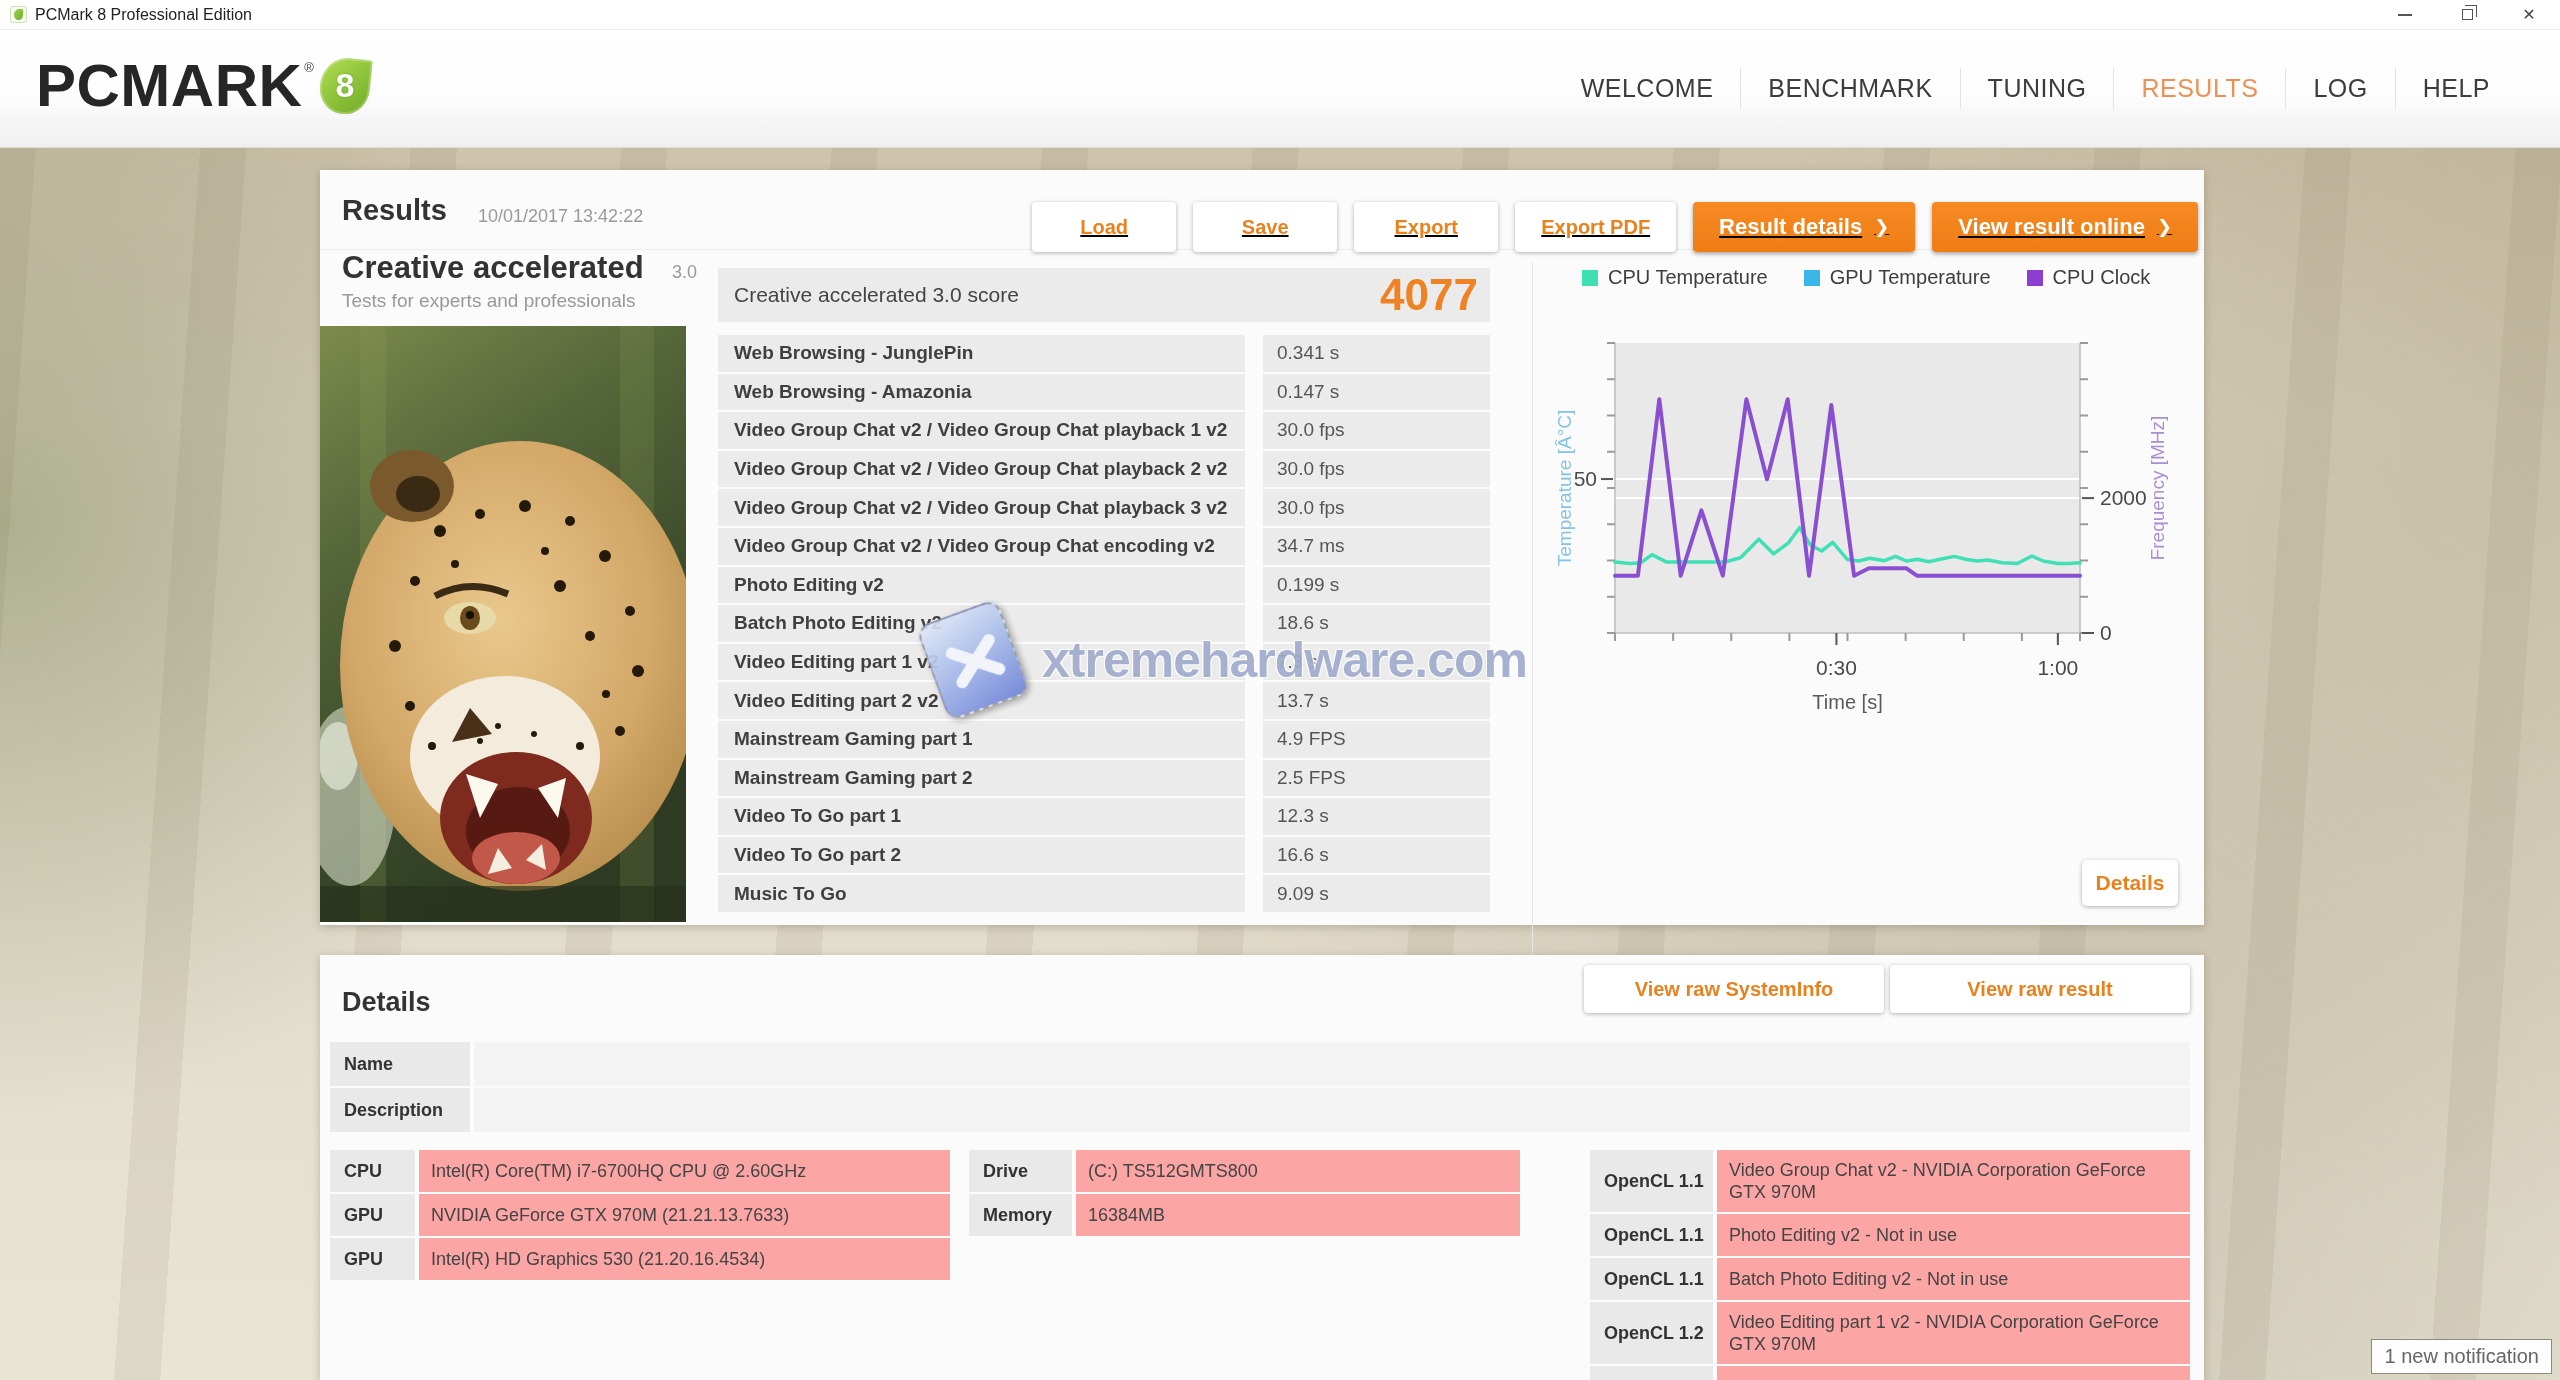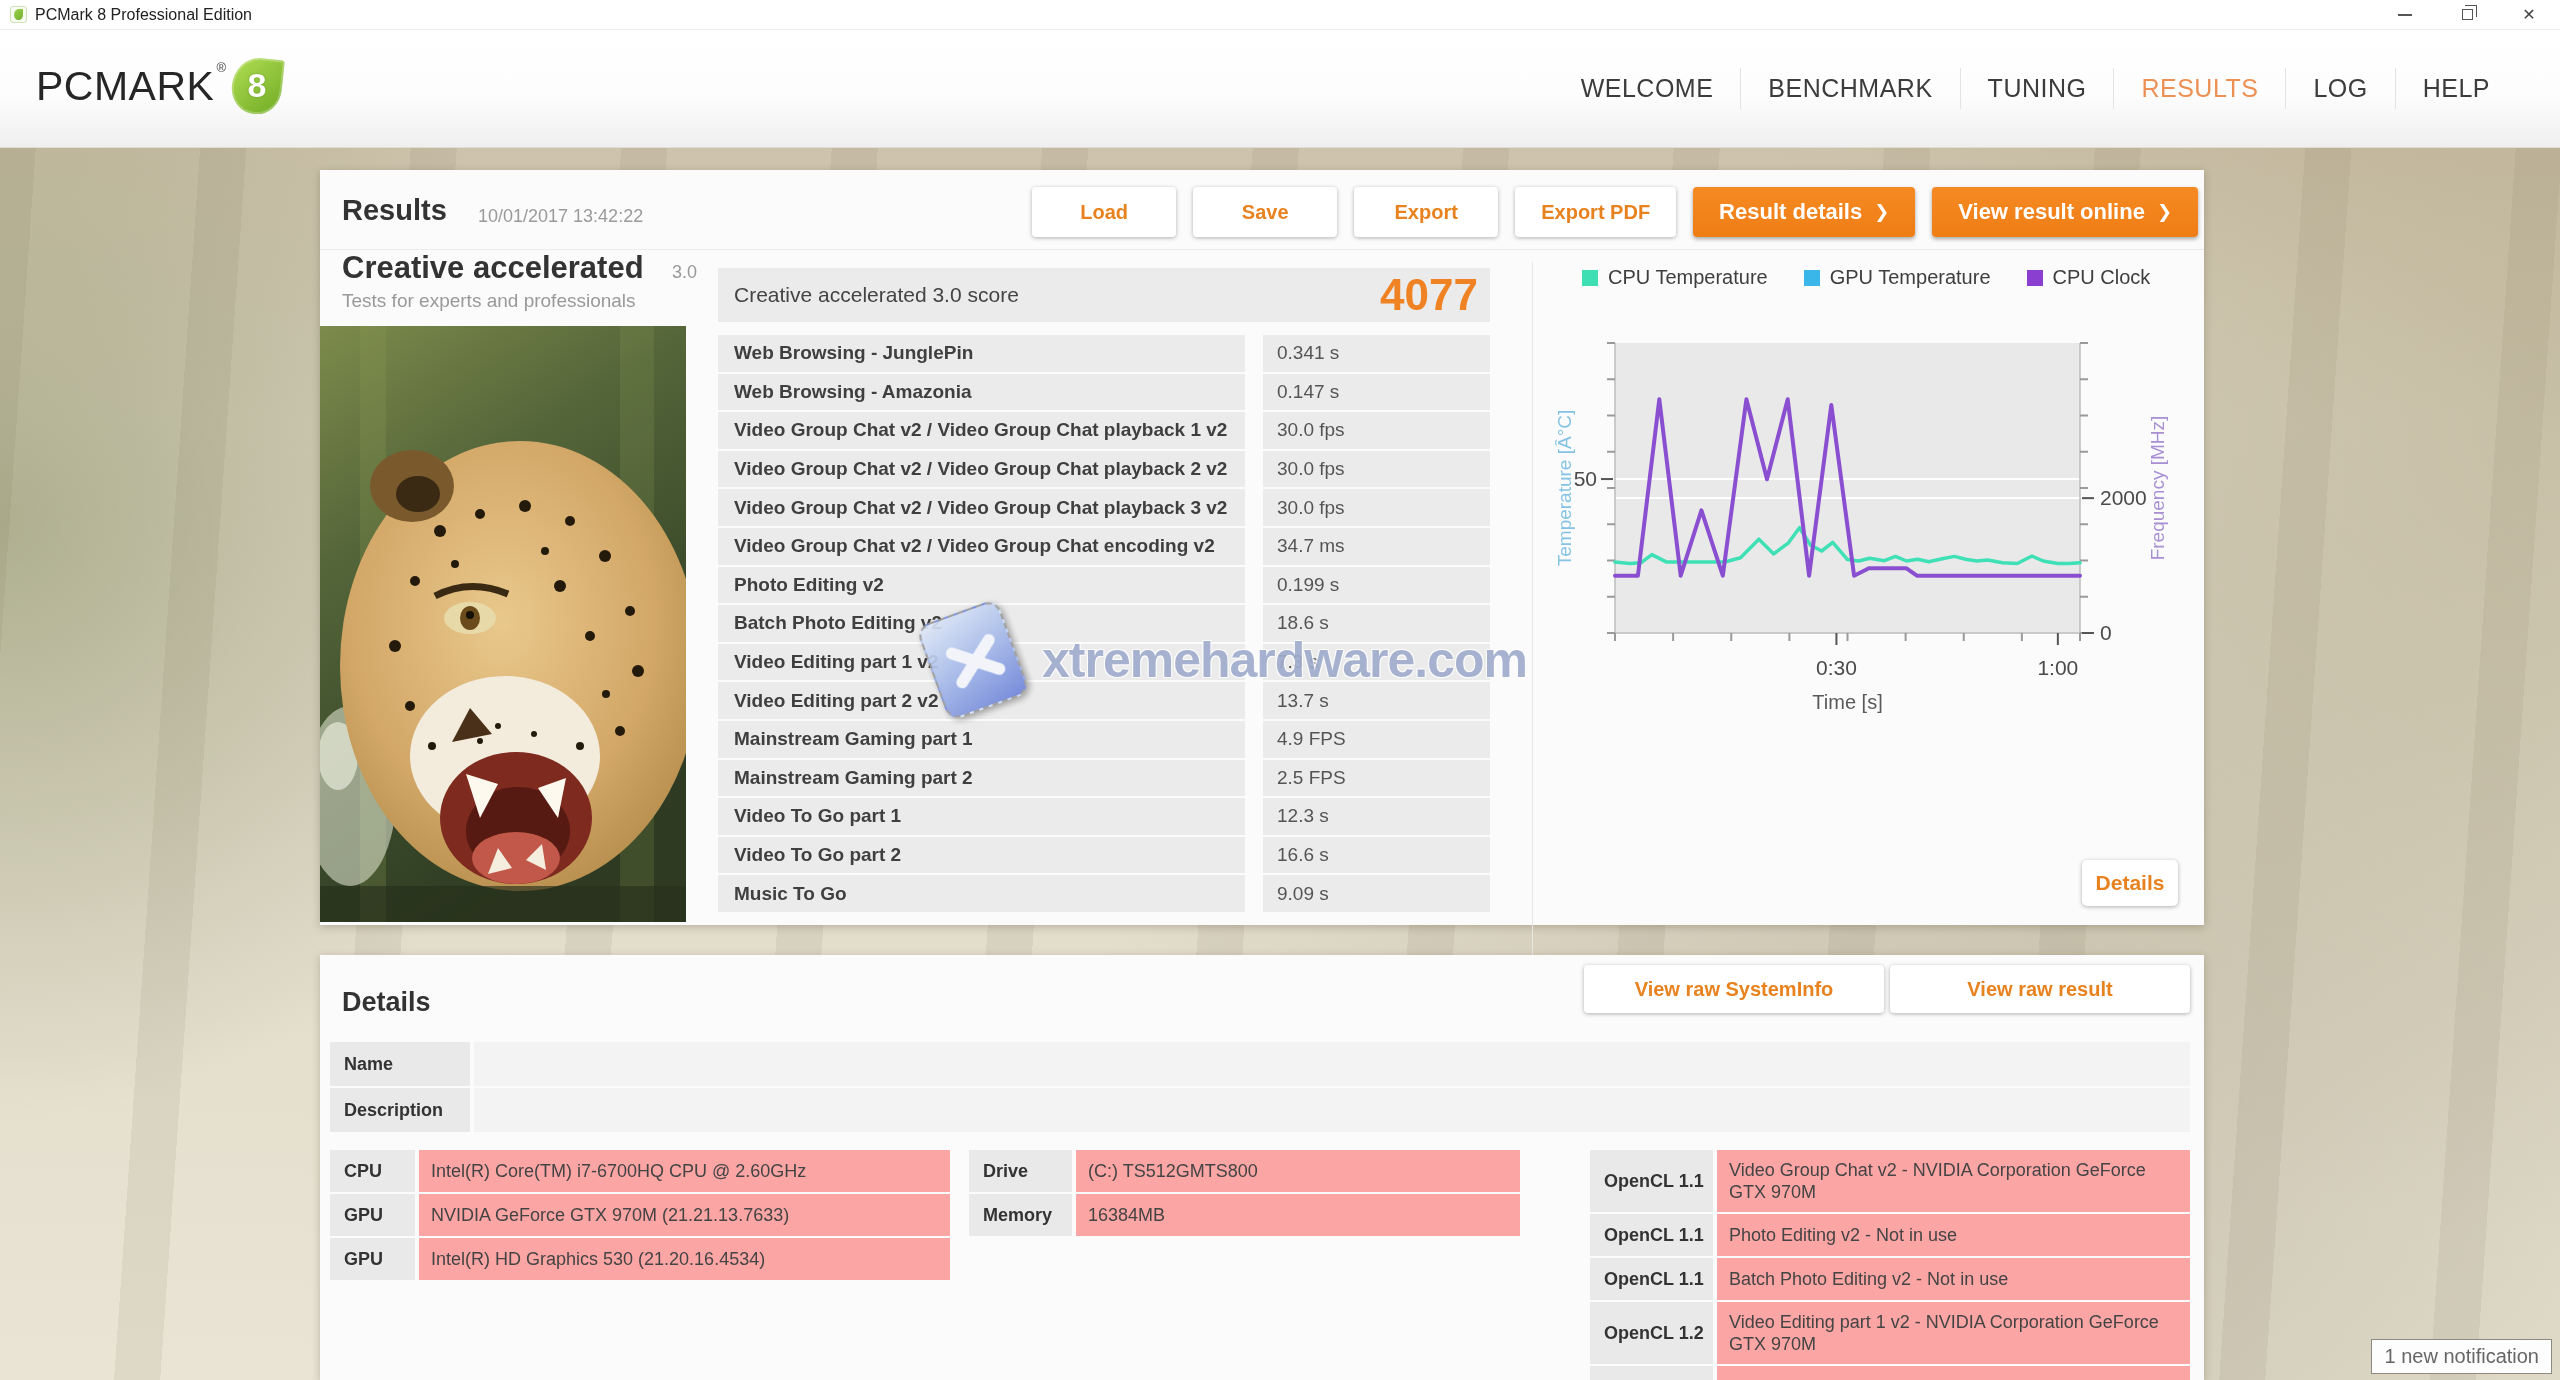--- a/index.html
+++ b/index.html
@@ -28,21 +28,21 @@
   .glyph-min { width:14px; height:0; border-top:2px solid #555; display:block; }
   .glyph-restore { width:11px; height:11px; border:1.5px solid #555; position:relative; background:#fff; display:block; }
   .glyph-restore::before { content:""; position:absolute; left:2px; top:-5px; width:11px; height:11px;
     border:1.5px solid #555; border-left:none; border-bottom:none; }
 
   
   .header { position:absolute; left:0; top:30px; width:2560px; height:118px;
     background:linear-gradient(180deg,#ffffff 0,#fdfdfd 55%,#efefef 100%);
     border-bottom:1px solid #e0dcd2; }
   .logo { position:absolute; left:36px; top:26px; display:flex; align-items:flex-start; }
-  .logo-text { font-size:41px; font-weight:400; color:#262626; letter-spacing:0.5px; line-height:60px; }
+  .logo-text { font-size:60px; font-weight:700; color:#262626; letter-spacing:0.5px; line-height:60px; }
   .logo-reg { font-size:13px; color:#444; margin:4px 2px 0 2px; }
   .logo-leaf { width:50px; height:56px; margin-left:4px; margin-top:2px; position:relative;
     background:linear-gradient(135deg,#abd94e 10%,#7db52e 80%);
     border-radius:62% 6% 55% 55%; transform:rotate(6deg);
     box-shadow:inset 0 0 0 2px rgba(255,255,255,.25); }
   .logo-leaf span { position:absolute; left:0; right:0; top:8px; text-align:center;
     font-size:34px; font-weight:900; color:#fff; transform:rotate(-6deg);
     text-shadow:0 0 2px rgba(90,140,30,.8); }
   .nav { position:absolute; right:43px; top:38px; display:flex; list-style:none; align-items:center; }
   .nav li { font-size:25px; color:#3c3c3c; padding:6px 27px; border-left:1px solid #e3e3e3;
@@ -53,21 +53,21 @@
   
   .panel { position:absolute; background:#fbfbfb; box-shadow:0 2px 8px rgba(60,50,30,.25); }
   .panel-main { left:320px; top:170px; width:1884px; height:755px; }
   .panel-details { left:320px; top:955px; width:1884px; height:425px; overflow:hidden; }
 
   
   .results-head { position:absolute; left:0; top:0; width:100%; height:80px;
     border-bottom:1px solid #ececec; }
   .results-title { position:absolute; left:22px; top:24px; font-size:29px; font-weight:700; color:#333; }
   .results-ts { position:absolute; left:158px; top:36px; font-size:18px; color:#9a9a9a; }
-  .toolbar { position:absolute; right:6px; top:17px; display:flex; gap:17px; align-items:center; }
+  .toolbar { position:absolute; right:6px; top:32px; display:flex; gap:17px; align-items:center;text-decoration:underline; }
   .btn { height:50px; border-radius:4px; font-size:20px; font-weight:700; display:flex;
     align-items:center; justify-content:center; cursor:pointer; padding:0 26px; white-space:nowrap; }
   .btn-white { background:#fff; color:#e8821e; box-shadow:0 1px 4px rgba(0,0,0,.30); min-width:144px; }
   .btn-orange { background:linear-gradient(180deg,#f68a22,#ef7d16); color:#fff;
     box-shadow:0 2px 4px rgba(0,0,0,.35); font-size:22px; }
   .btn-orange .chev { margin-left:12px; font-size:18px; }
 
   
   .test-title { position:absolute; left:22px; top:80px; }
   .test-name { font-size:31px; font-weight:700; color:#333; display:inline; }

